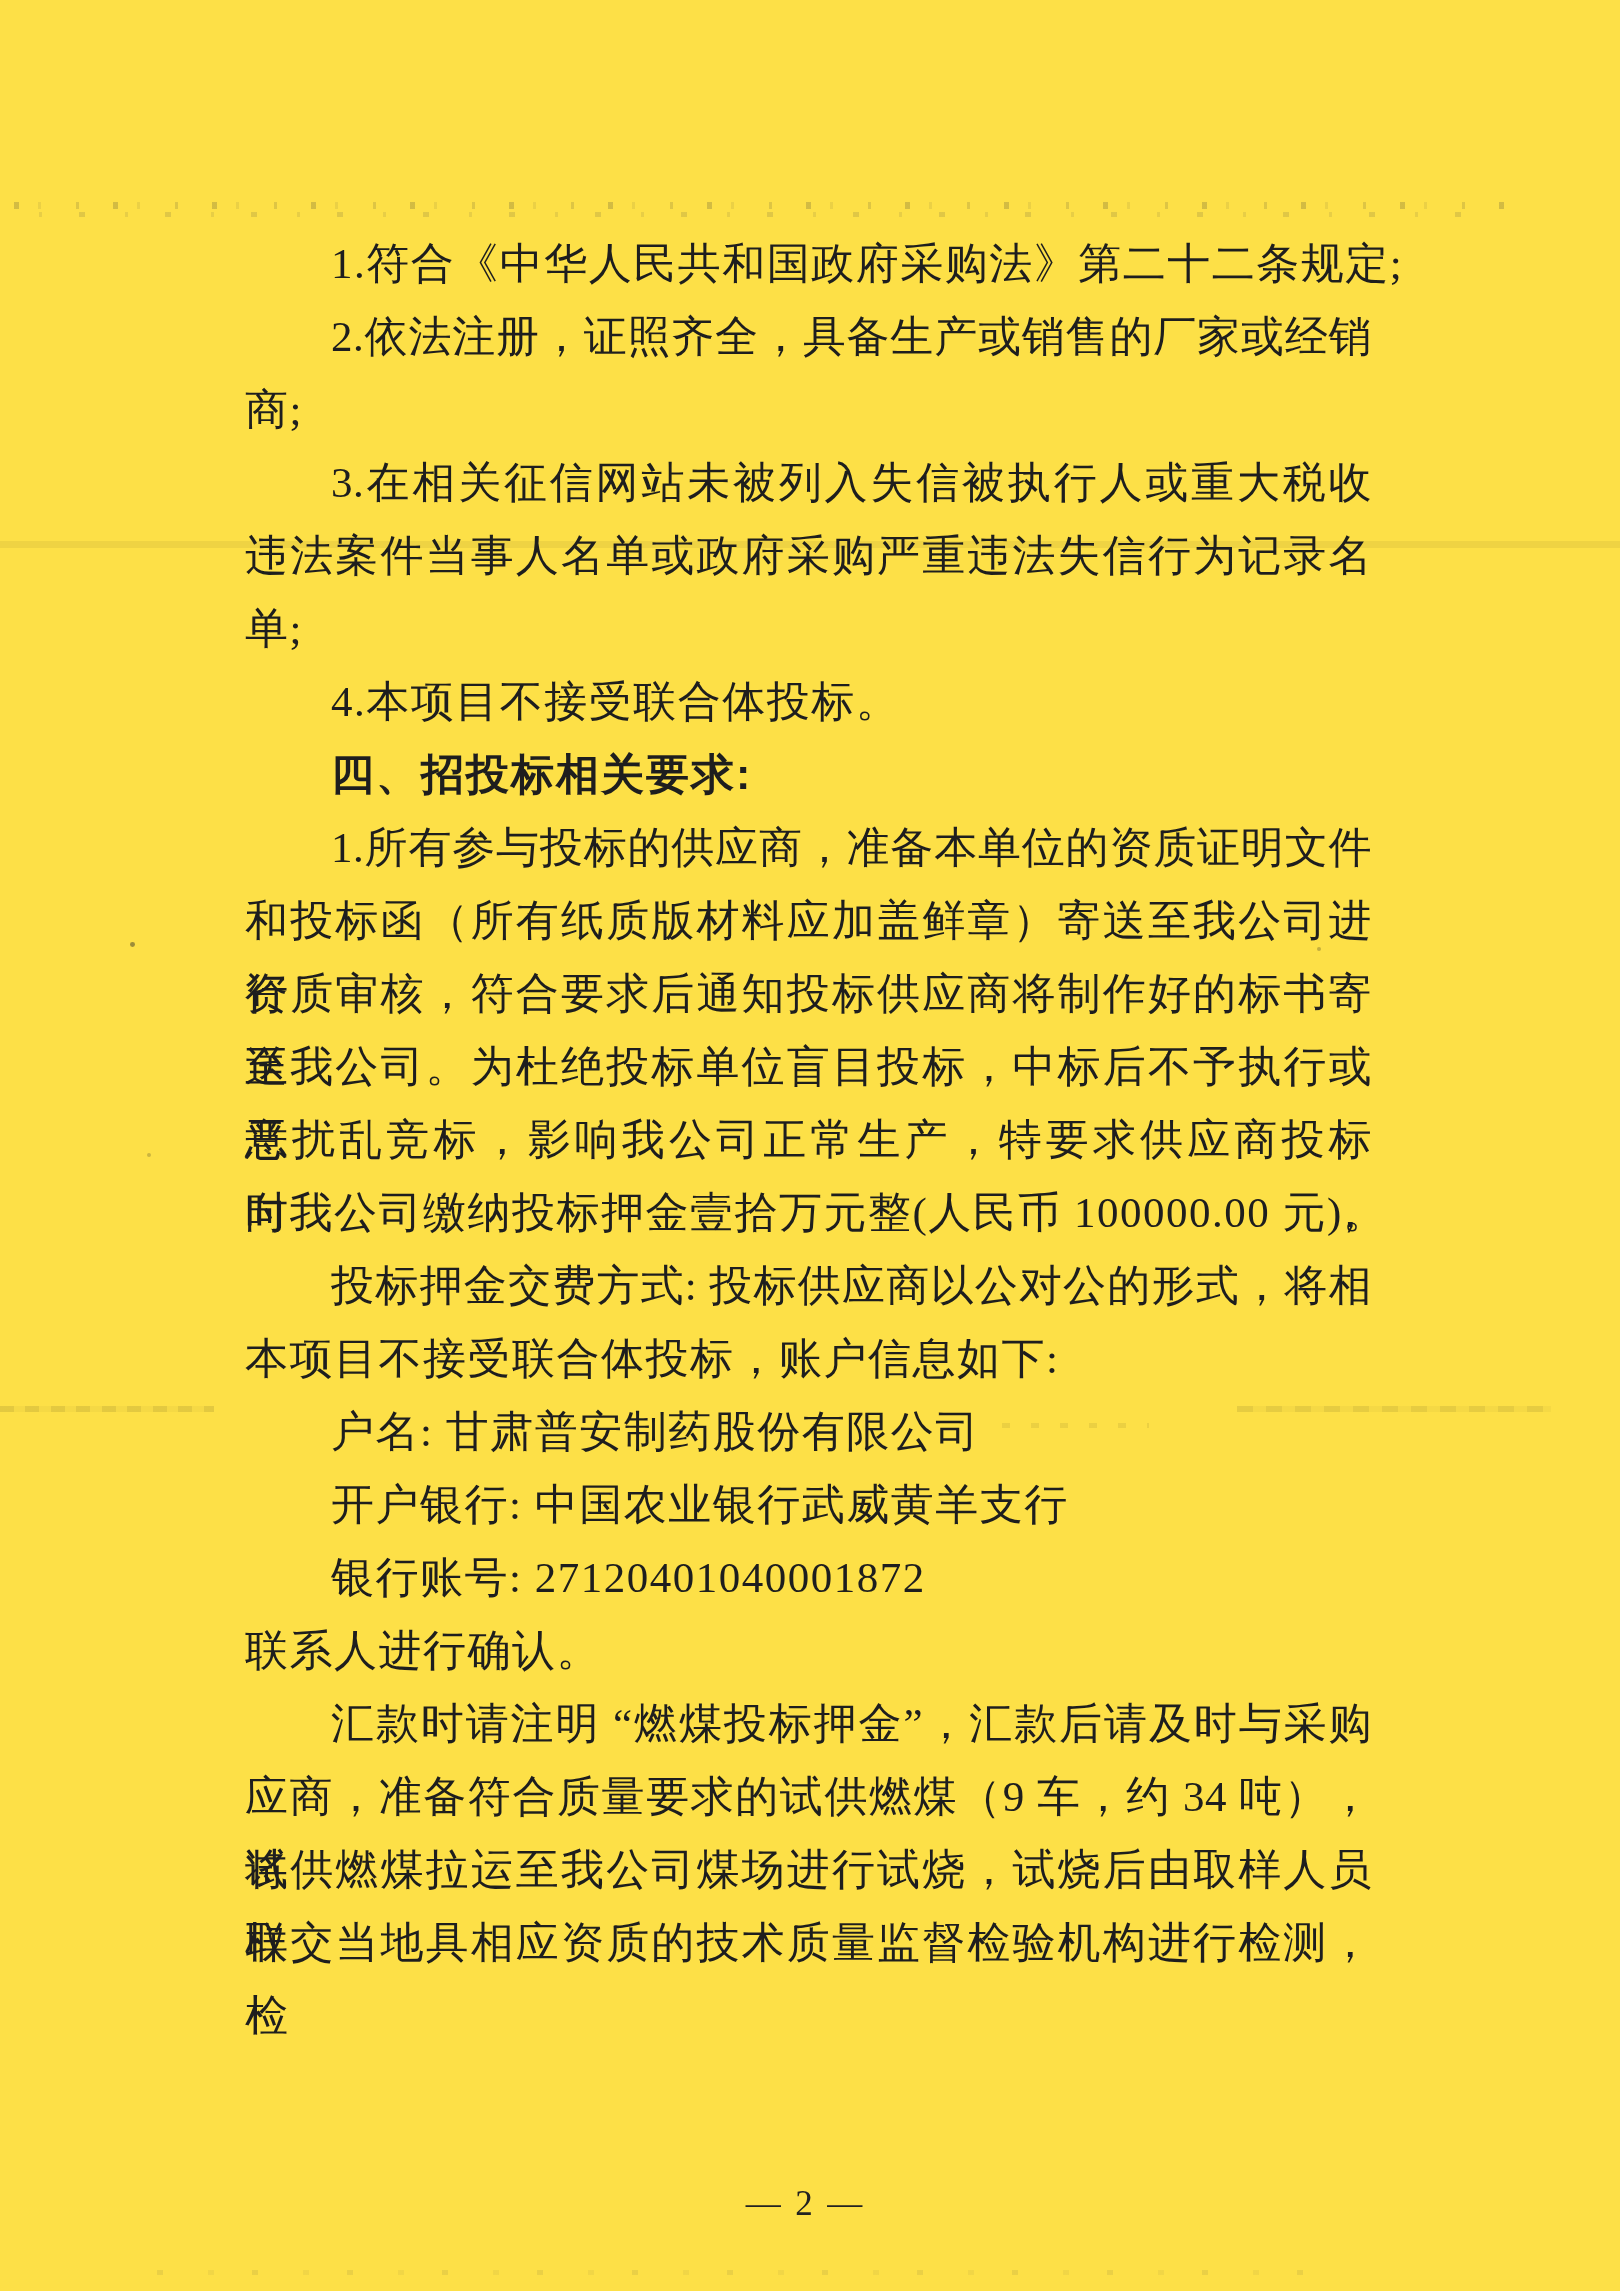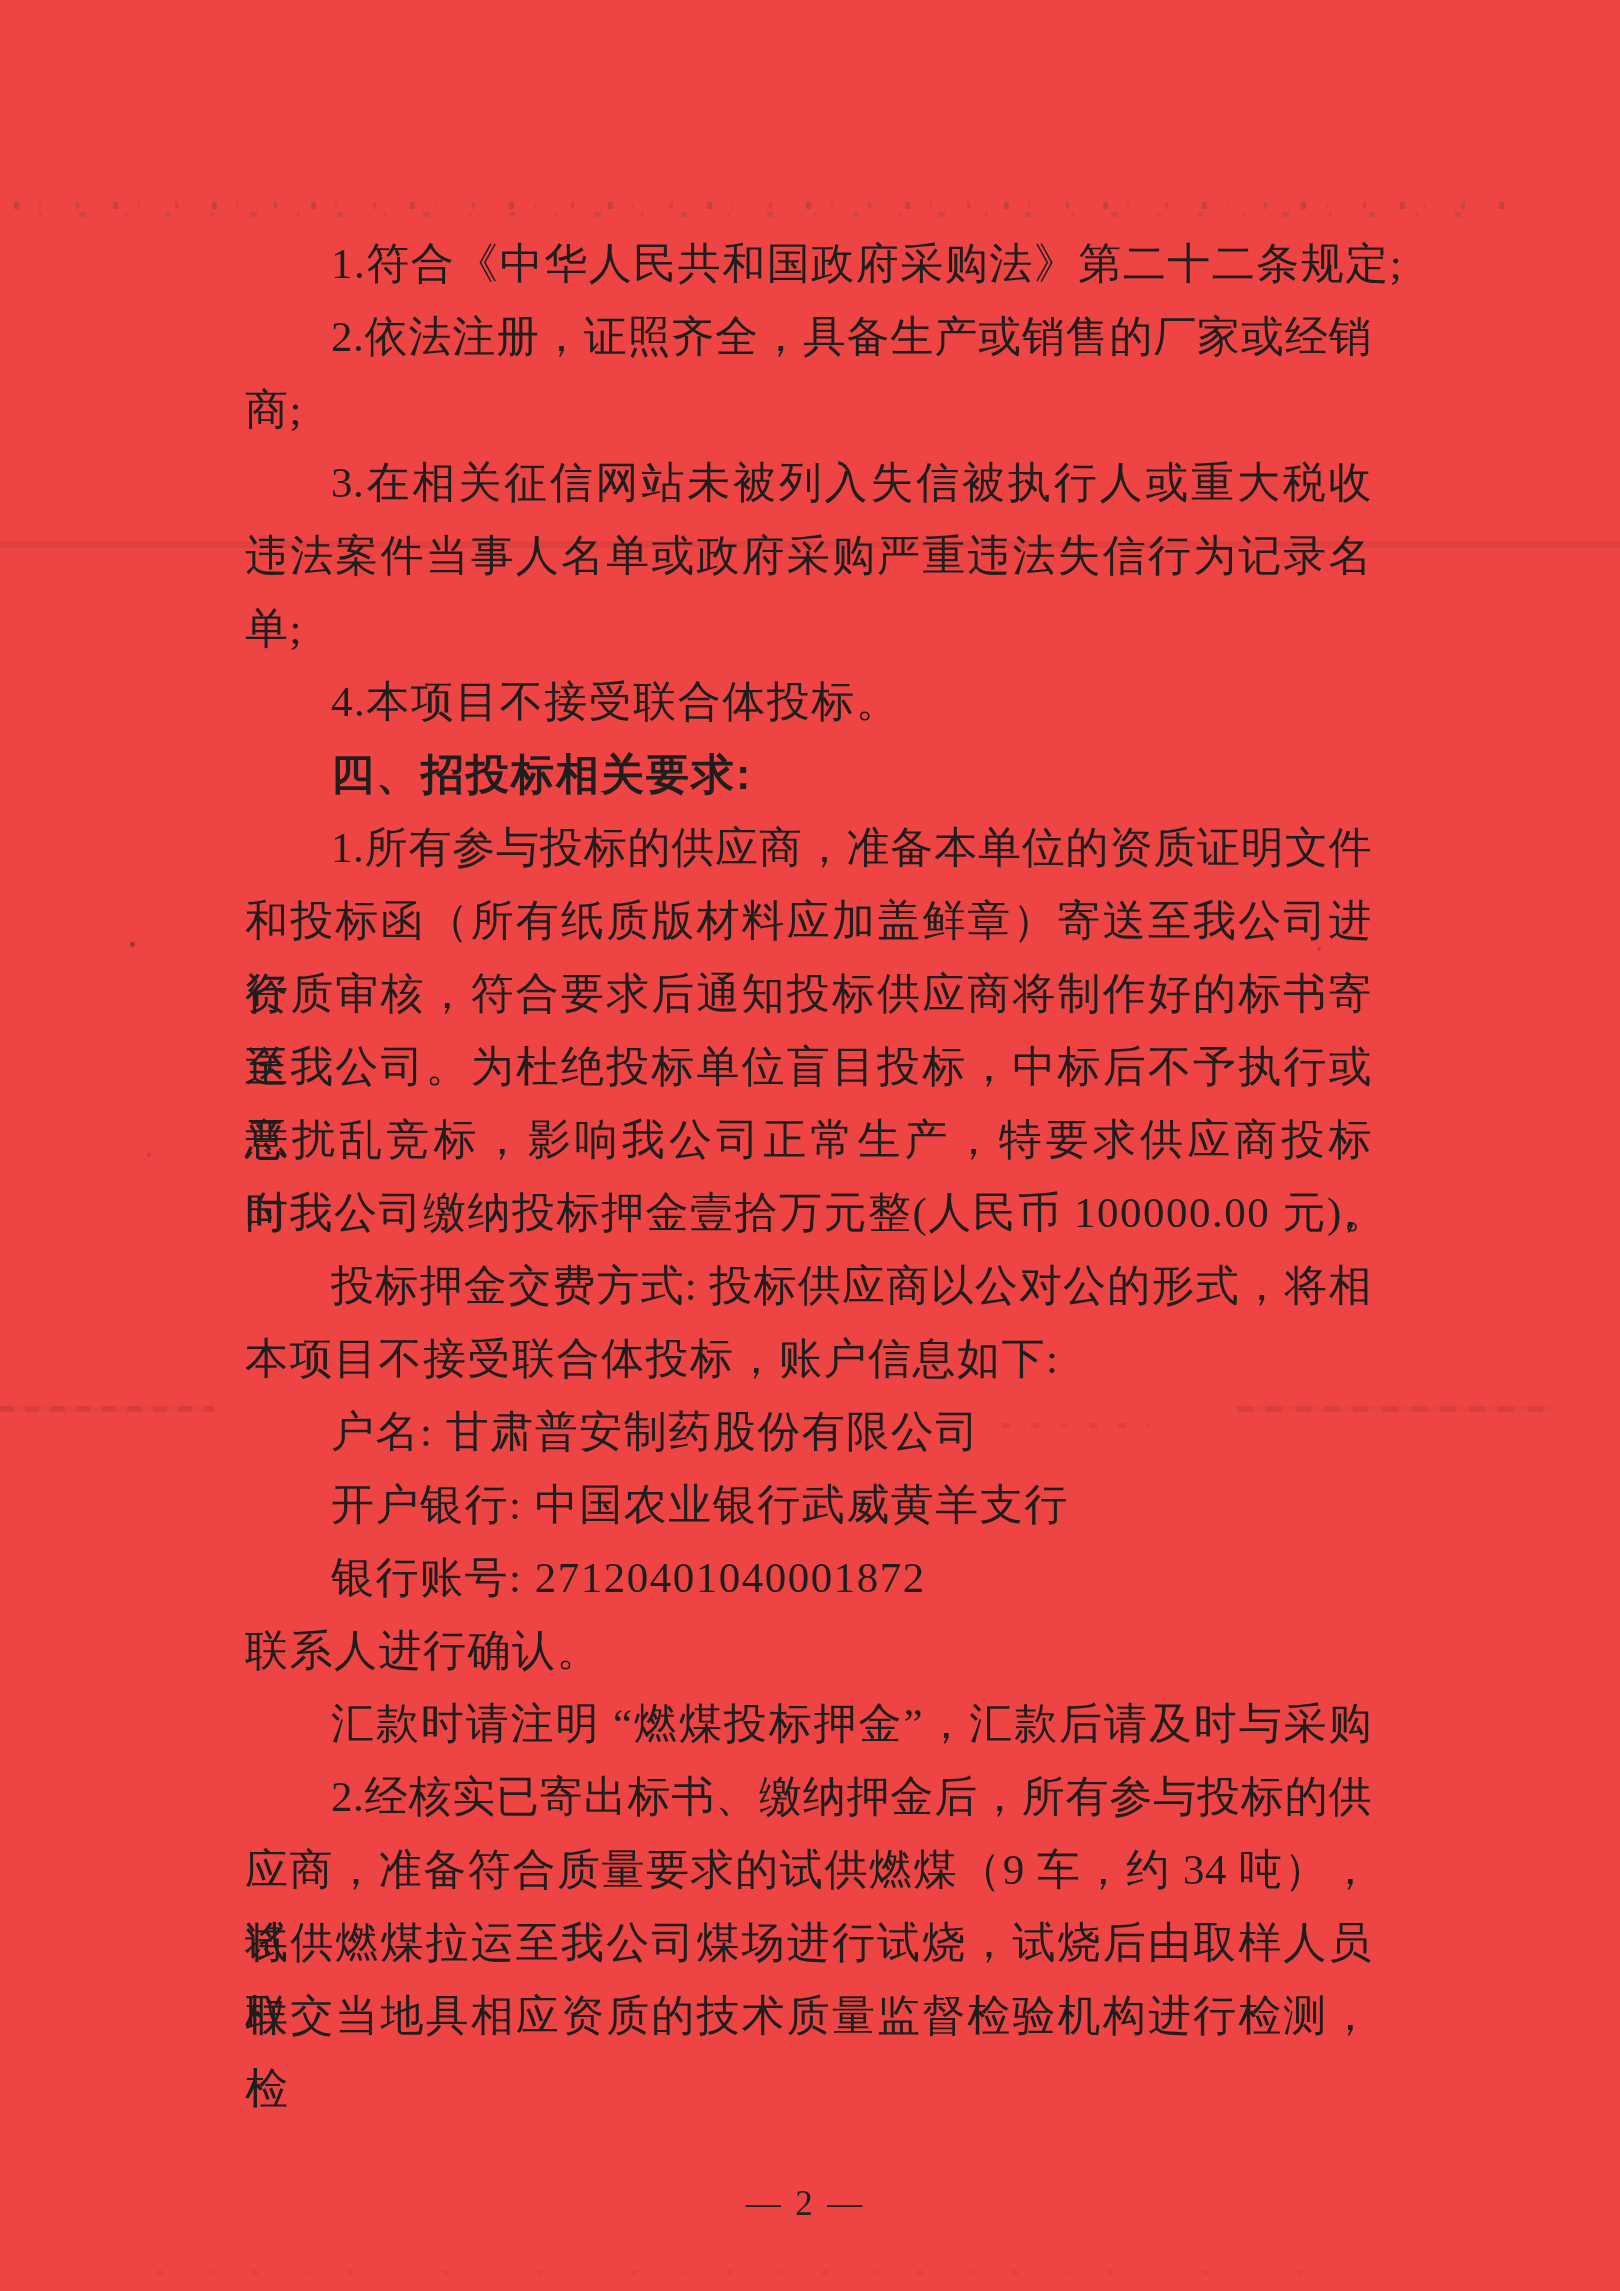--- a/index.html
+++ b/index.html
@@ -4,21 +4,21 @@
 <style>
   html, body {
     margin: 0;
     padding: 0;
     background: #ffffff;
   }
   .page {
     position: relative;
     width: 1620px;
     height: 2292px;
-    background: #ef4444;
+    background: #fde047;
     overflow: hidden;
     font-family: "Liberation Serif", "DejaVu Serif", serif;
   }
   
   .doc {
     position: absolute;
     left: 245px;
     top: 227px;
     width: 1127px;
   }
@@ -166,21 +166,20 @@
       <div class="line justify">至我公司。为杜绝投标单位盲目投标，中标后不予执行或恶</div>
       <div class="line justify">意扰乱竞标，影响我公司正常生产，特要求供应商投标时，</div>
       <div class="line">向我公司缴纳投标押金壹拾万元整(人民币 100000.00 元)。</div>
       <div class="line indent justify">投标押金交费方式: 投标供应商以公对公的形式，将相</div>
       <div class="line">本项目不接受联合体投标，账户信息如下:</div>
       <div class="line indent">户名: 甘肃普安制药股份有限公司</div>
       <div class="line indent">开户银行: 中国农业银行武威黄羊支行</div>
       <div class="line indent">银行账号: 27120401040001872</div>
       <div class="line">联系人进行确认。</div>
       <div class="line indent justify">汇款时请注明 “燃煤投标押金”，汇款后请及时与采购</div>
-      <div class="line indent justify">2.经核实已寄出标书、缴纳押金后，所有参与投标的供</div>
       <div class="line justify">应商，准备符合质量要求的试供燃煤（9 车，约 34 吨），将</div>
       <div class="line justify">试供燃煤拉运至我公司煤场进行试烧，试烧后由取样人员取</div>
       <div class="line justify">样交当地具相应资质的技术质量监督检验机构进行检测，检</div>
     </div>
 
   <div class="page-num">— 2 —</div>
 </div>
 
 
 </body></html>

